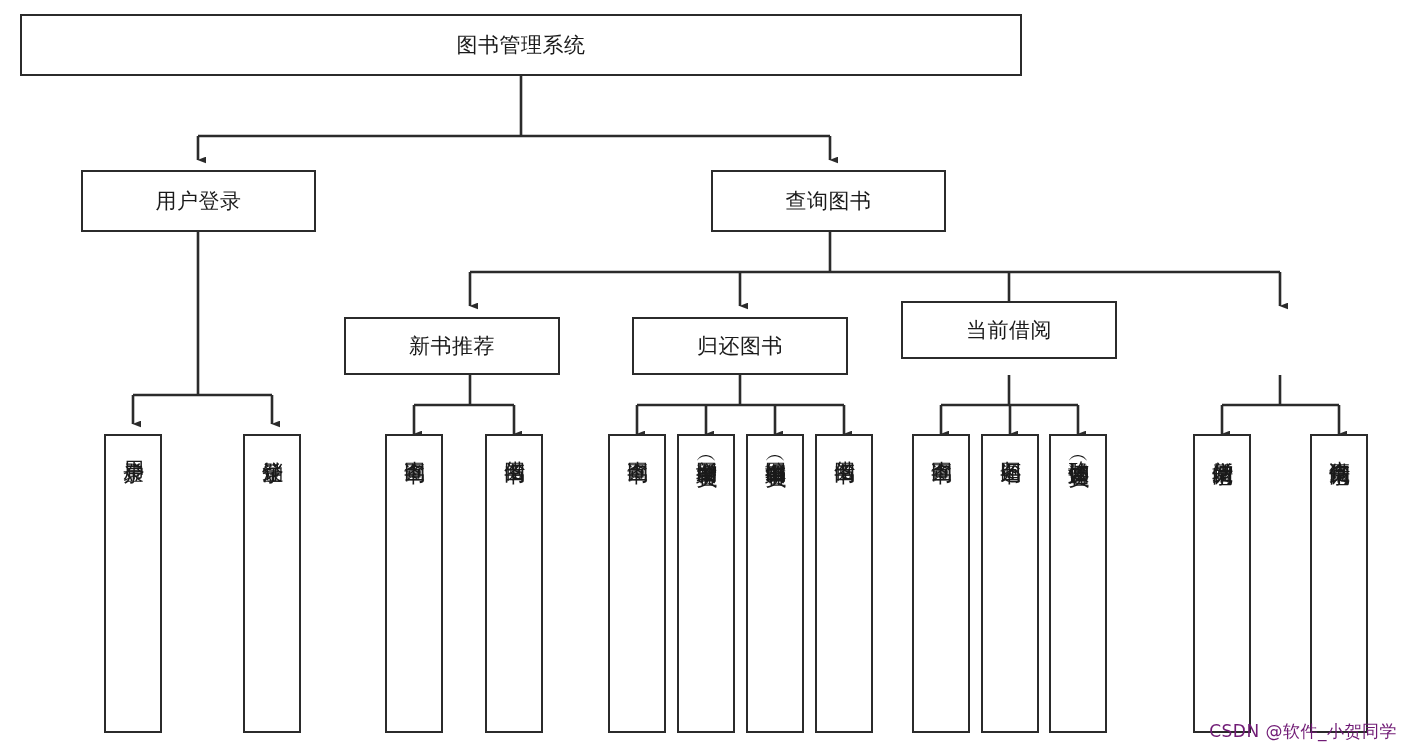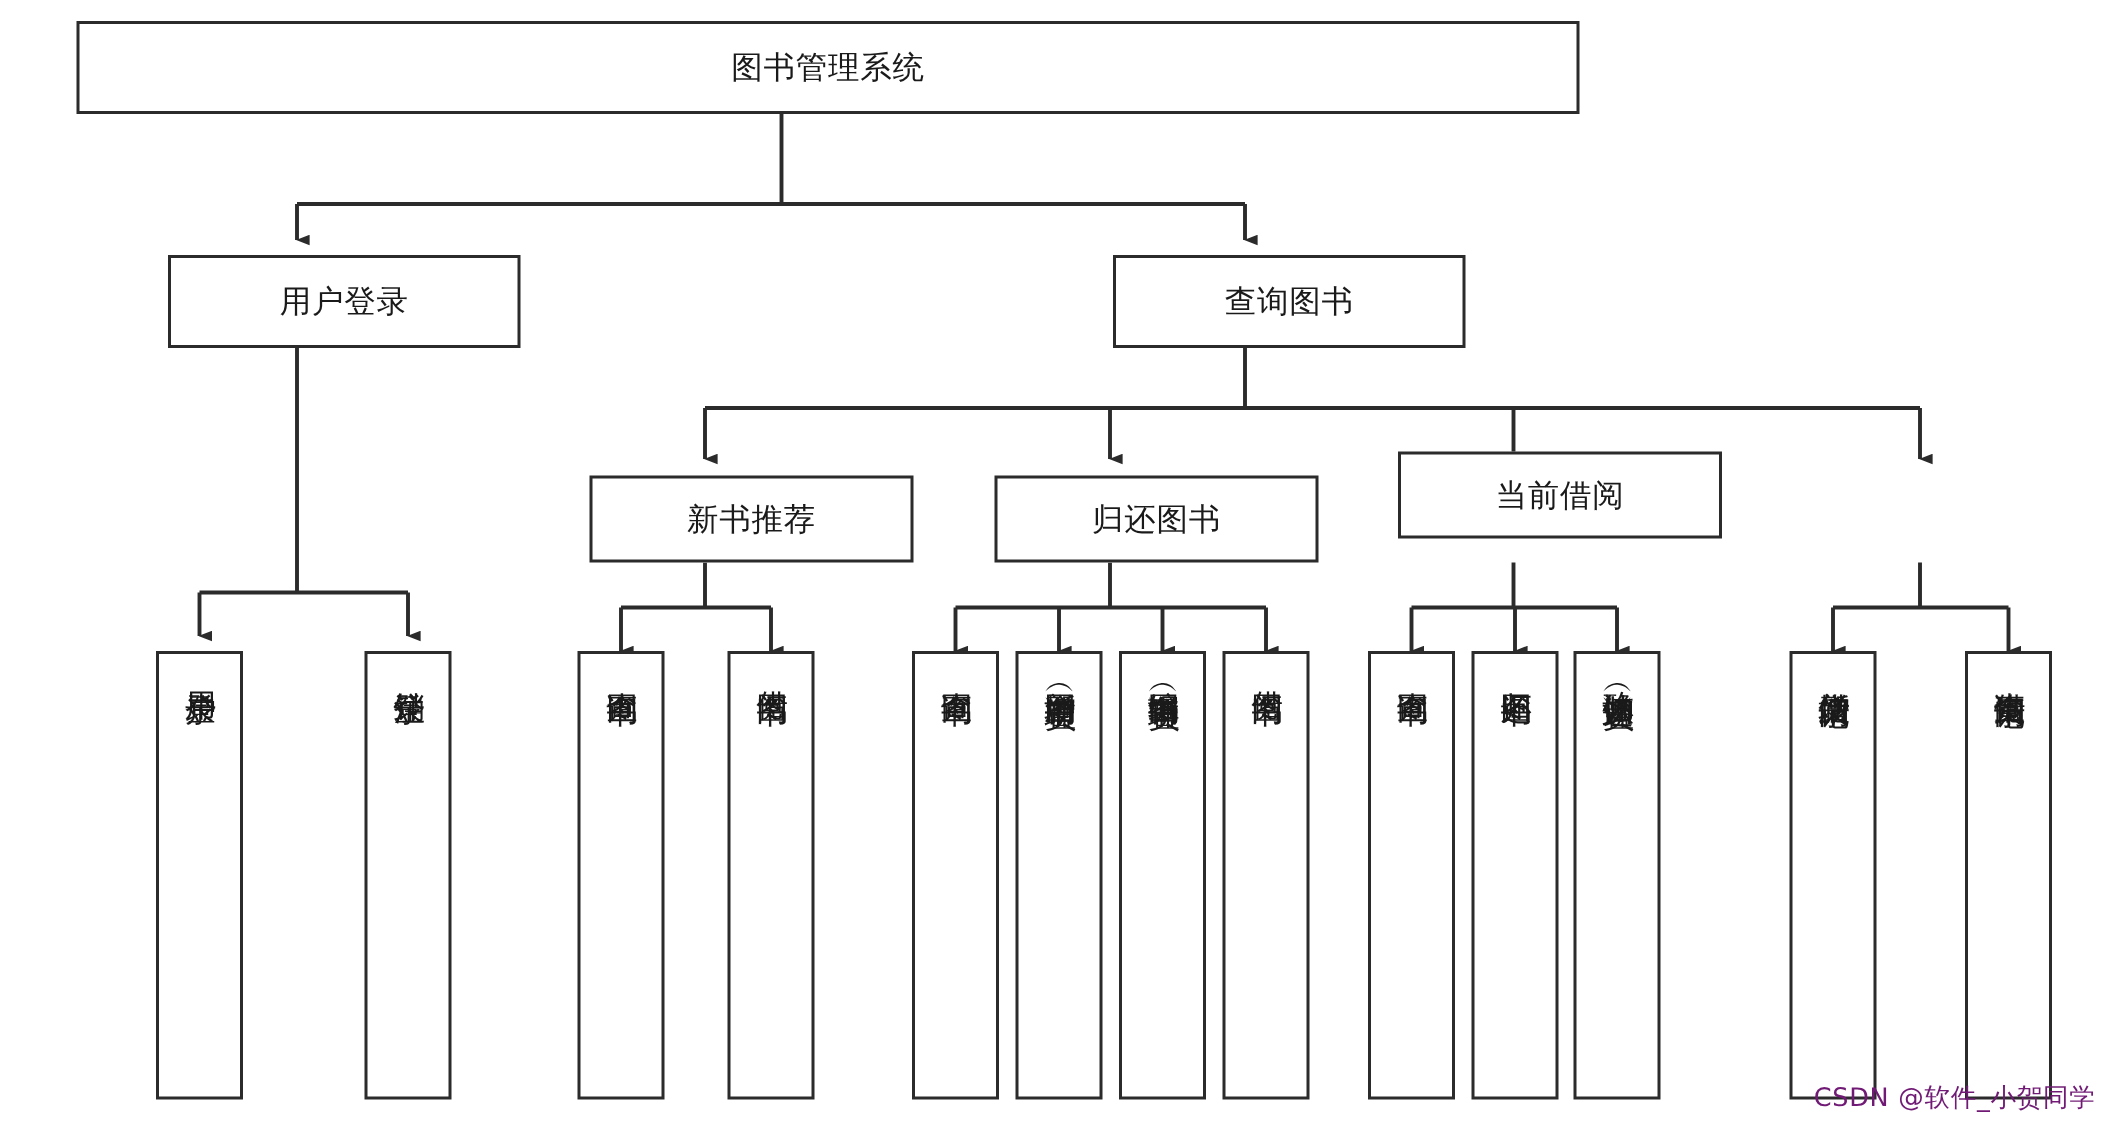--- a/index.html
+++ b/index.html
@@ -31,21 +31,20 @@
     border: 2px solid #2b2b2b;
     background: #ffffff;
     display: flex;
     align-items: center;
     justify-content: center;
     color: #1a1a1a;
   }
   .node.horiz {
     font-size: 21px;
     letter-spacing: 0.5px;
-    margin-left: 31px;
   }
   .node.horiz .node-label {
     white-space: nowrap;
     line-height: 1;
   }
   .node.vert {
     align-items: flex-start;
     justify-content: center;
     padding-top: 8px;
     font-size: 21px;
@@ -127,21 +126,21 @@
     <span class="node-label">图书管理系统</span>
   </div>
 
   <div class="node horiz" style="left:81px; top:170px; width:235px; height:62px;">
     <span class="node-label">用户登录</span>
   </div>
   <div class="node horiz" style="left:711px; top:170px; width:235px; height:62px;">
     <span class="node-label">查询图书</span>
   </div>
 
-  <div class="node horiz" style="left:362px; top:317px; width:216px; height:58px;align-items:center;">
+  <div class="node horiz" style="left:344px; top:317px; width:216px; height:58px;align-items:center;">
     <span class="node-label">新书推荐</span>
   </div>
   <div class="node horiz" style="left:632px; top:317px; width:216px; height:58px;">
     <span class="node-label">归还图书</span>
   </div>
   <div class="node horiz" style="left:901px; top:301px; width:216px; height:58px;">
     <span class="node-label">当前借阅</span>
   </div>
 
   <div class="node vert" style="left:104px; top:434px; width:58px; height:299px;">

